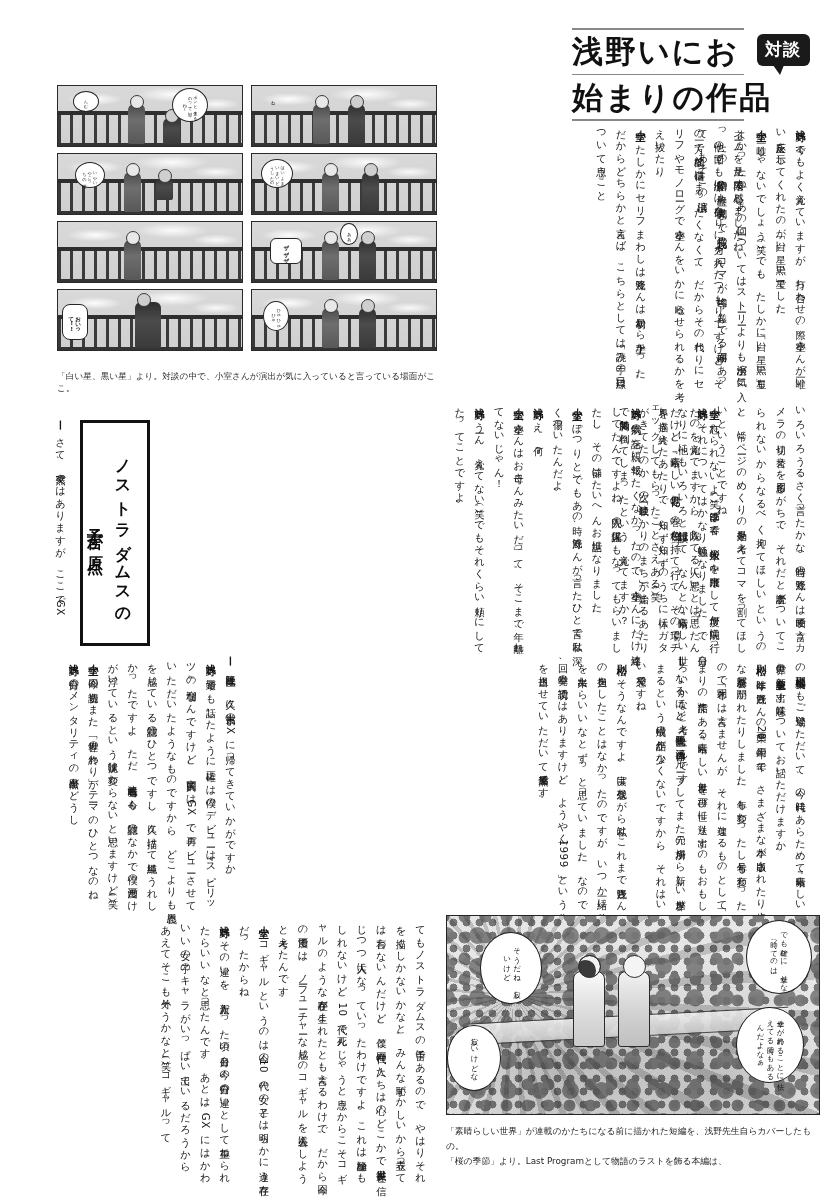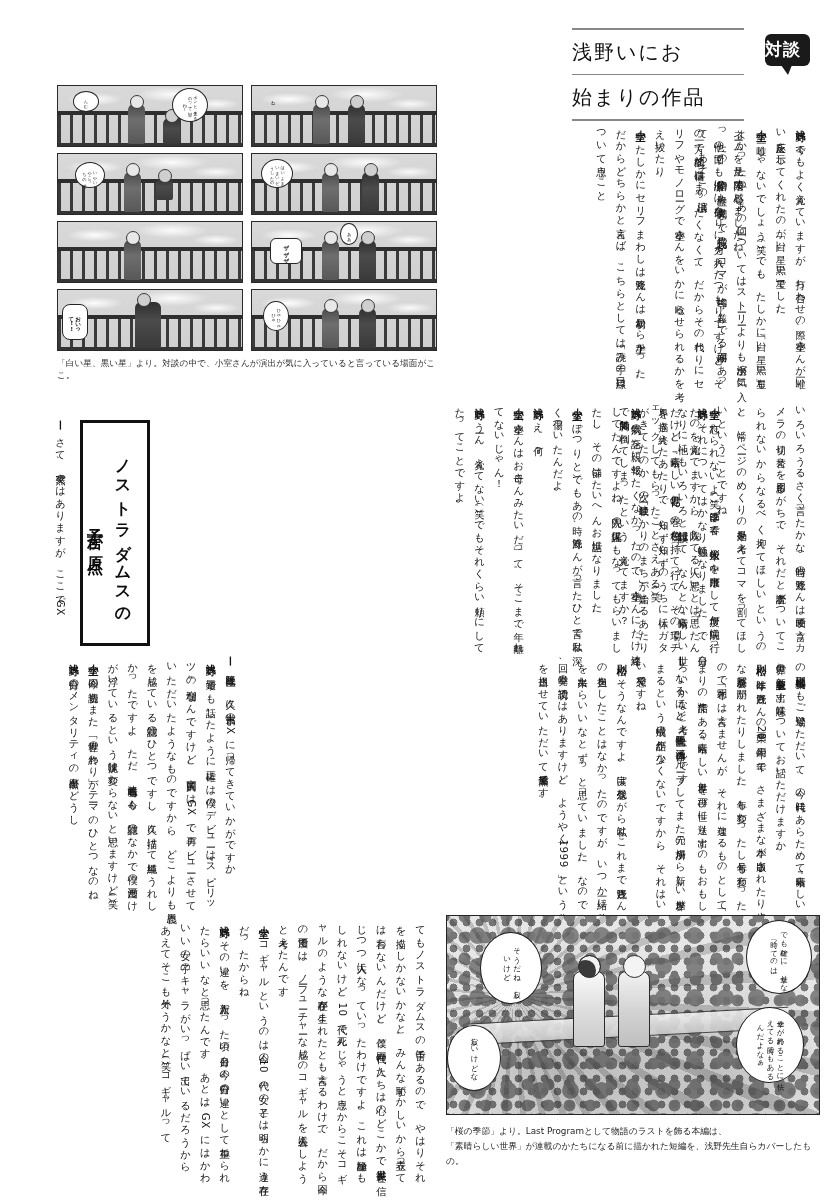--- a/index.html
+++ b/index.html
@@ -35,38 +35,38 @@
     width: 172px;
   }
   .header-line {
     position: relative;
     height: 44px;
     display: flex;
     align-items: center;
   }
   .header-title {
     font-family: "DejaVu Sans", "Liberation Sans", sans-serif;
-    font-size: 20px;
+    font-size: 31px;
     letter-spacing: 2px;
-    font-weight: 400;
+    font-weight: 700;
     color: #111;
     white-space: nowrap;
     line-height: 1;
   }
   .badge {
     position: absolute;
     top: 6px;
     right: 0px;
     background: #1a1a1a;
     color: #ffffff;
     font-family: "DejaVu Sans", "Liberation Sans", sans-serif;
     font-size: 17px;
     font-weight: 700;
     letter-spacing: 1px;
-    padding: 7px 9px 8px 0;
+    padding: 7px 9px 8px 8px;
     border-radius: 6px;
     line-height: 1;
     z-index: 4;
   }
   .badge::after {
     content: "";
     position: absolute;
     bottom: -9px;
     left: 16px;
     width: 0; height: 0;
@@ -166,21 +166,21 @@
     padding: 2px;
     box-sizing: border-box;
     z-index: 3;
   }
   .bub.rect {
     border-radius: 8px;
     font-size: 5.5px;
     font-weight: 700;
   }
   .fig-caption {
-    margin-top: 6px;
+    margin-top: 19px;
     font-family: "DejaVu Sans", "Liberation Sans", sans-serif;
     font-size: 8.6px;
     line-height: 1.45;
     color: #2a2a2a;
     letter-spacing: .1px;
   }
 
   
   .vblock {
     position: absolute;
@@ -468,18 +468,18 @@
       <div class="speckle"></div>
       <div class="path"></div>
       <div class="kid a" style="left:34%"></div>
       <div class="kid b" style="left:46%"></div>
       <div class="bbub" style="left:9%;top:8%;width:62px;height:72px">そうだね。寂しいけど。</div>
       <div class="bbub" style="left:0%;top:55%;width:54px;height:66px">寂しいけどな。</div>
       <div class="bbub" style="right:2%;top:2%;width:66px;height:74px">でも確かに。幸せな時ってのは、</div>
       <div class="bbub" style="right:4%;top:46%;width:68px;height:76px">幸せが終わることに怯えてる時でもあるんだよなぁ。</div>
     </div>
     <div class="bcaption">
+      <div>「素晴らしい世界」が連載のかたちになる前に描かれた短編を、浅野先生自らカバーしたもの。</div>
       <div>「桜の季節」より。Last Programとして物語のラストを飾る本編は、</div>
-      <div>「素晴らしい世界」が連載のかたちになる前に描かれた短編を、浅野先生自らカバーしたもの。</div>
     </div>
   </div>
 
 </div>
 
 </body></html>

